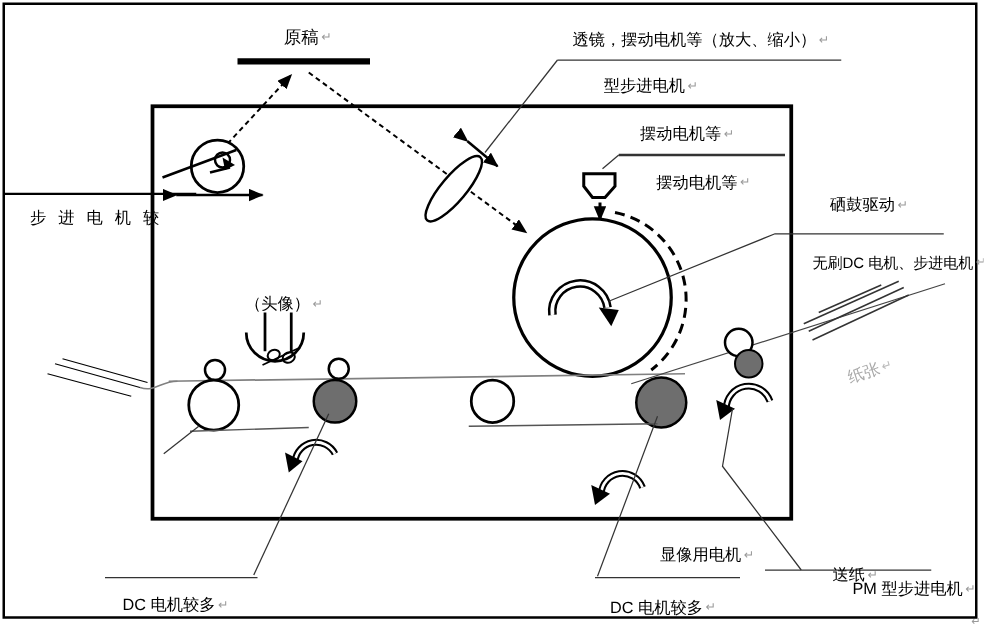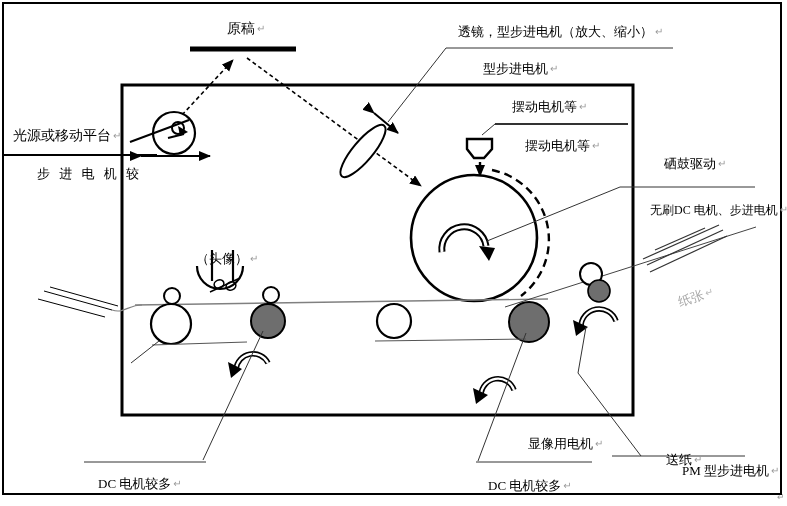--- a/index.html
+++ b/index.html
@@ -1,33 +1,33 @@
 <!DOCTYPE html>
 <html><head>
 <meta charset="utf-8">
 <style>
   html,body{margin:0;padding:0;background:#fff;}
   #stage{position:relative;width:787px;height:506px;background:#fff;overflow:hidden;
-         font-family:Liberation Serif, serif;color:#000;}
+         font-family:Liberation Sans, sans-serif;color:#000;}
   #frame{position:absolute;left:2px;top:2px;width:780px;height:493px;border:2px solid #000;box-sizing:border-box;}
   svg.canvas{position:absolute;left:0;top:0;width:787px;height:506px;}
   .lbl{position:absolute;white-space:nowrap;font-size:13px;line-height:1.15;color:#000;}
   .ret{color:#9a9a9a;font-size:10px;margin-left:2px;vertical-align:1px;}
   .lbl-original{left:227px;top:21px;font-size:14px;}
   .lbl-lens{left:458px;top:25px;}
   .lbl-stepper-many{left:483px;top:62px;}
   .lbl-toner-mix{left:512px;top:100px;}
   .lbl-swing{left:525px;top:139px;}
   .lbl-drum-drive{left:664px;top:157px;}
   .lbl-brushless{left:650px;top:204px;font-size:12px;}
   .lbl-paper{left:678px;top:290px;color:#a8a8a8;transform:rotate(-18deg);font-size:13px;}
   .lbl-paper .ret{color:#bbb;}
   .lbl-light{left:13px;top:128px;font-size:14px;}
-  .lbl-stepper-left{left:24px;top:167px;letter-spacing:3px;margin-left:13px;}
-  .lbl-head{left:196px;top:252px;}
+  .lbl-stepper-left{left:24px;top:167px;letter-spacing:3px;}
+  .lbl-head{left:196px;top:236px;}
   .lbl-tonerfix{left:84px;top:437px;font-size:14px;letter-spacing:1px;}
   .lbl-dc-left{left:98px;top:477px;}
   .lbl-dev{left:528px;top:437px;}
   .lbl-dc-right{left:488px;top:479px;}
   .lbl-feed{left:666px;top:453px;}
   .lbl-pm{left:641px;top:464px;margin-left:41px;}
   .wavy{text-decoration-line:underline;text-decoration-style:wavy;text-decoration-color:#2a46ff;
         text-decoration-thickness:1px;text-underline-offset:3px;}
   .watermark{position:absolute;left:386px;top:432px;font-size:58px;font-weight:400;
              letter-spacing:-1px;color:#0a0a0a;}
@@ -159,21 +159,21 @@
       <polyline points="586,327 578,373 641,456"></polyline>
       <line x1="612" y1="456" x2="745" y2="456"></line>
     </g>
   </svg>
 
   <div class="lbl lbl-original">
     <span>原稿</span><span class="ret">↵</span>
   </div>
 
   <div class="lbl lbl-lens">
-    <span>透镜，型步进电机（放大、缩小）</span><span class="ret">↵</span>
+    <span>透镜，摆动电机等（放大、缩小）</span><span class="ret">↵</span>
   </div>
 
   <div class="lbl lbl-stepper-many">
     <span>型步进电机</span><span class="ret">↵</span>
   </div>
 
   <div class="lbl lbl-toner-mix">
     <span>摆动电机等</span><span class="ret">↵</span>
   </div>
 
@@ -186,23 +186,20 @@
   </div>
 
   <div class="lbl lbl-brushless">
     <span>无刷DC 电机、步进电机</span><span class="ret">↵</span>
   </div>
 
   <div class="lbl lbl-paper">
     <span>纸张</span><span class="ret">↵</span>
   </div>
 
-  <div class="lbl lbl-light">
-    <span>光源或移动平台</span><span class="ret">↵</span>
-  </div>
 
   <div class="lbl lbl-stepper-left">
     <span>步 进 电 机 较</span>
   </div>
 
   <div class="lbl lbl-head">
     <span>（头像）</span><span class="ret">↵</span>
   </div>
 
 

